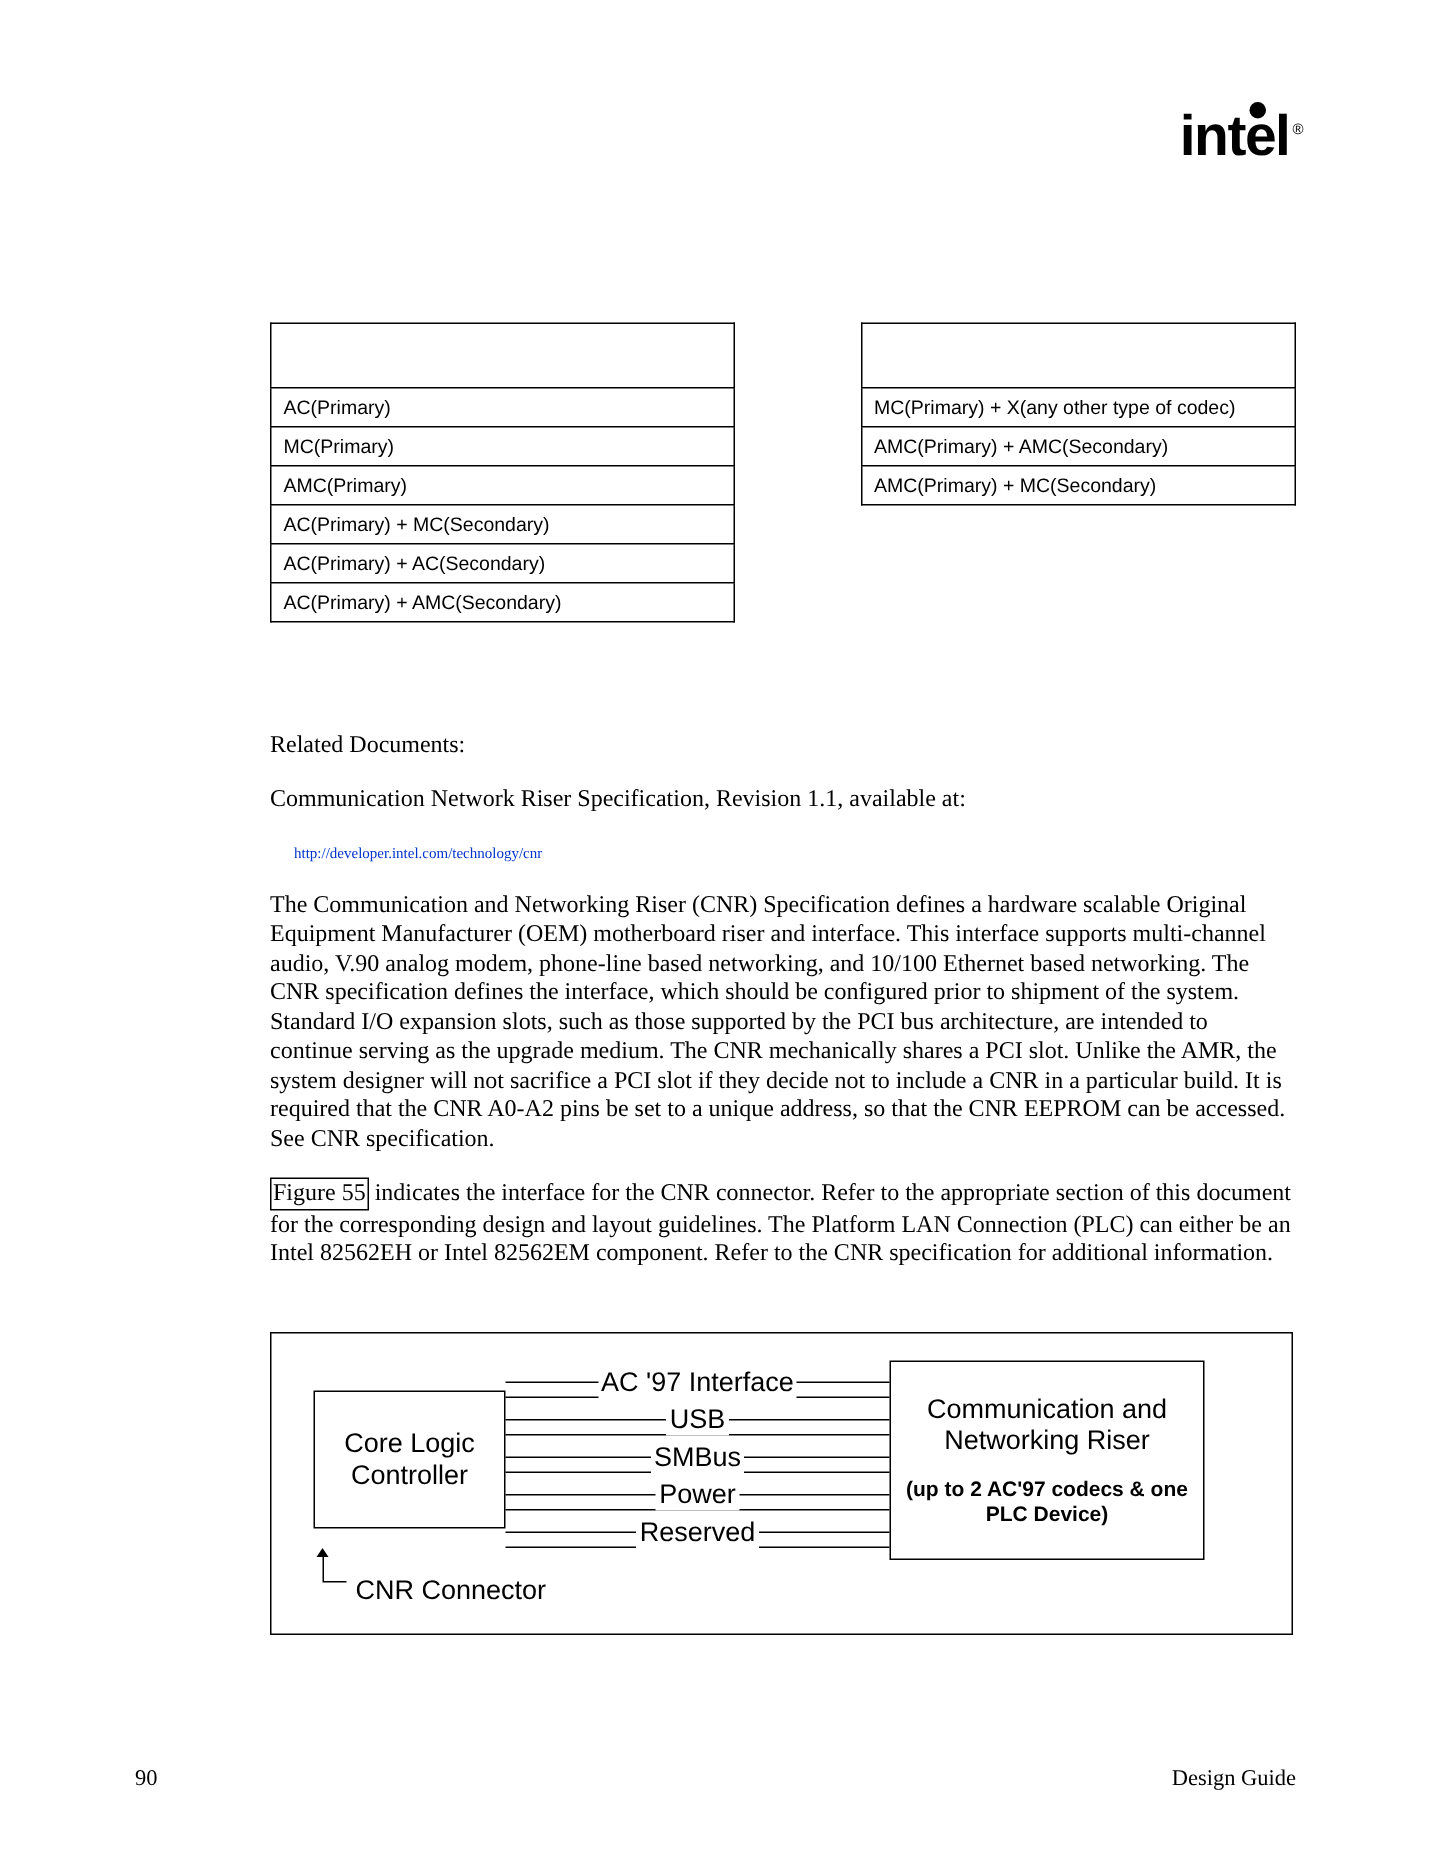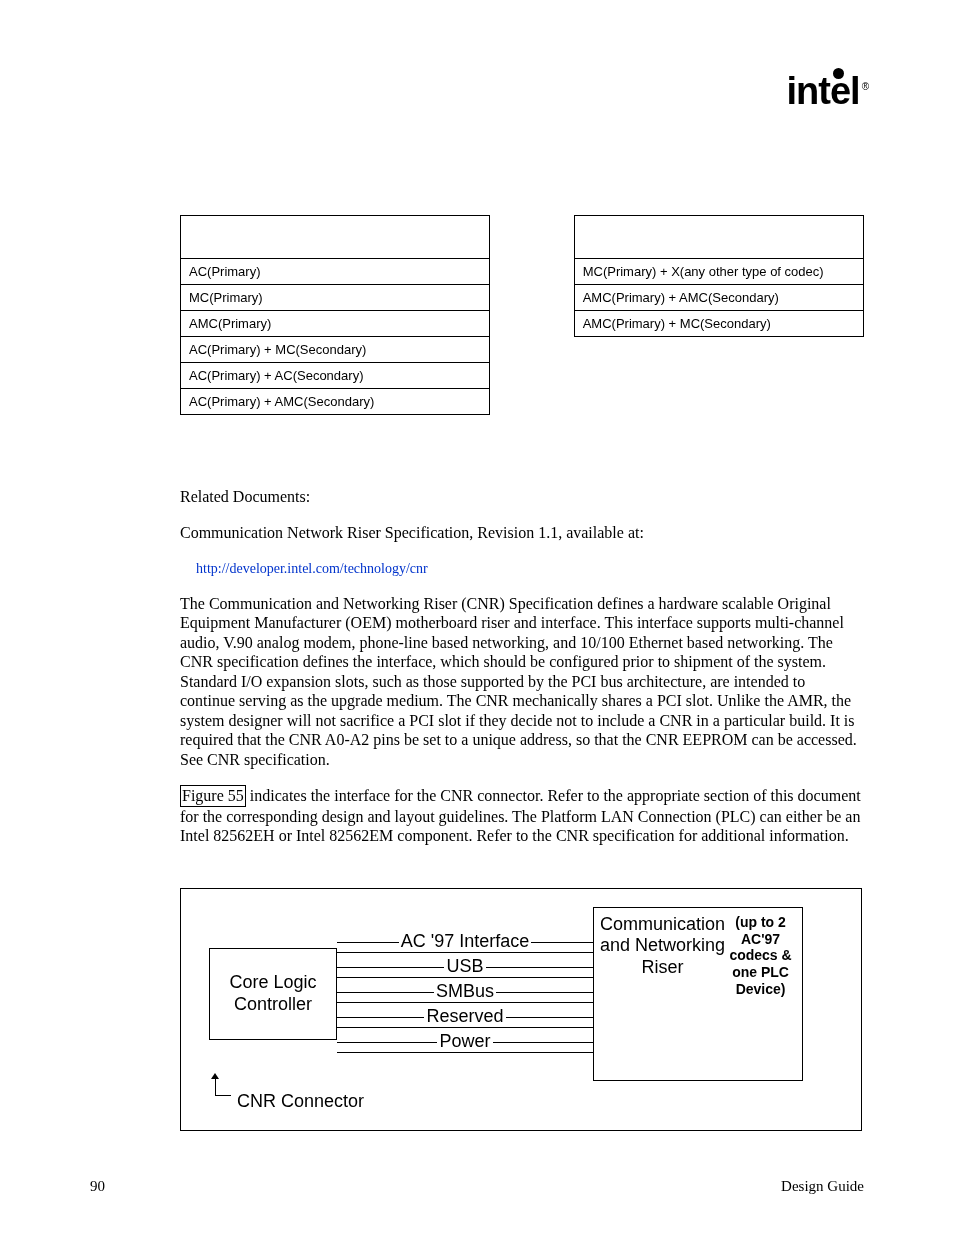--- a/index.html
+++ b/index.html
@@ -82,21 +82,21 @@
     line-height: 1.22;
   }
   .body-section p {
     margin: 0 0 16px 0;
   }
   a.link {
     color: #0033cc;
     text-decoration: none;
     display: inline-block;
     margin-left: 16px;
-    font-size: 14px;
+    font-size: 10px;
   }
   .boxed-ref {
     display: inline-block;
     border: 1px solid #000;
     padding: 0 1px;
   }
 
   
   .figure {
     border: 1px solid #000;
@@ -153,24 +153,24 @@
     position: absolute;
     top: calc(50% + 10px);
     left: 0;
     right: 0;
     border-top: 1px solid #000;
     z-index: 1;
   }
   .cnr-box {
     border: 1px solid #000;
     width: 210px;
-    height: 174px;
-    display: flex;
-    flex-direction: row;
-    align-items: flex-start;
+    height: 133px;
+    display: flex;
+    flex-direction: column;
+    align-items: flex-end;
     justify-content: center;
     text-align: center;
     padding: 6px;
     box-sizing: border-box;
   }
   .cnr-box .title {
     font-size: 18px;
     margin-bottom: 12px;
     line-height: 1.2;
   }
@@ -291,22 +291,22 @@
 
   <div class="figure">
     <div class="fig-row">
       <div class="core-box">
         <span>Core Logic Controller</span>
       </div>
       <div class="ports">
         <div class="port-line"><span class="label">AC '97 Interface</span></div>
         <div class="port-line"><span class="label">USB</span></div>
         <div class="port-line"><span class="label">SMBus</span></div>
+        <div class="port-line"><span class="label">Power</span></div>
         <div class="port-line"><span class="label">Reserved</span></div>
-        <div class="port-line"><span class="label">Power</span></div>
       </div>
       <div class="cnr-box">
         <div class="title">Communication and Networking Riser</div>
         <div class="sub">(up to 2 AC'97 codecs &amp; one PLC Device)</div>
       </div>
     </div>
     <div class="cnr-connector-row">
       <div class="cnr-connector">
         <span class="hook"></span>
         <span>CNR Connector</span>

